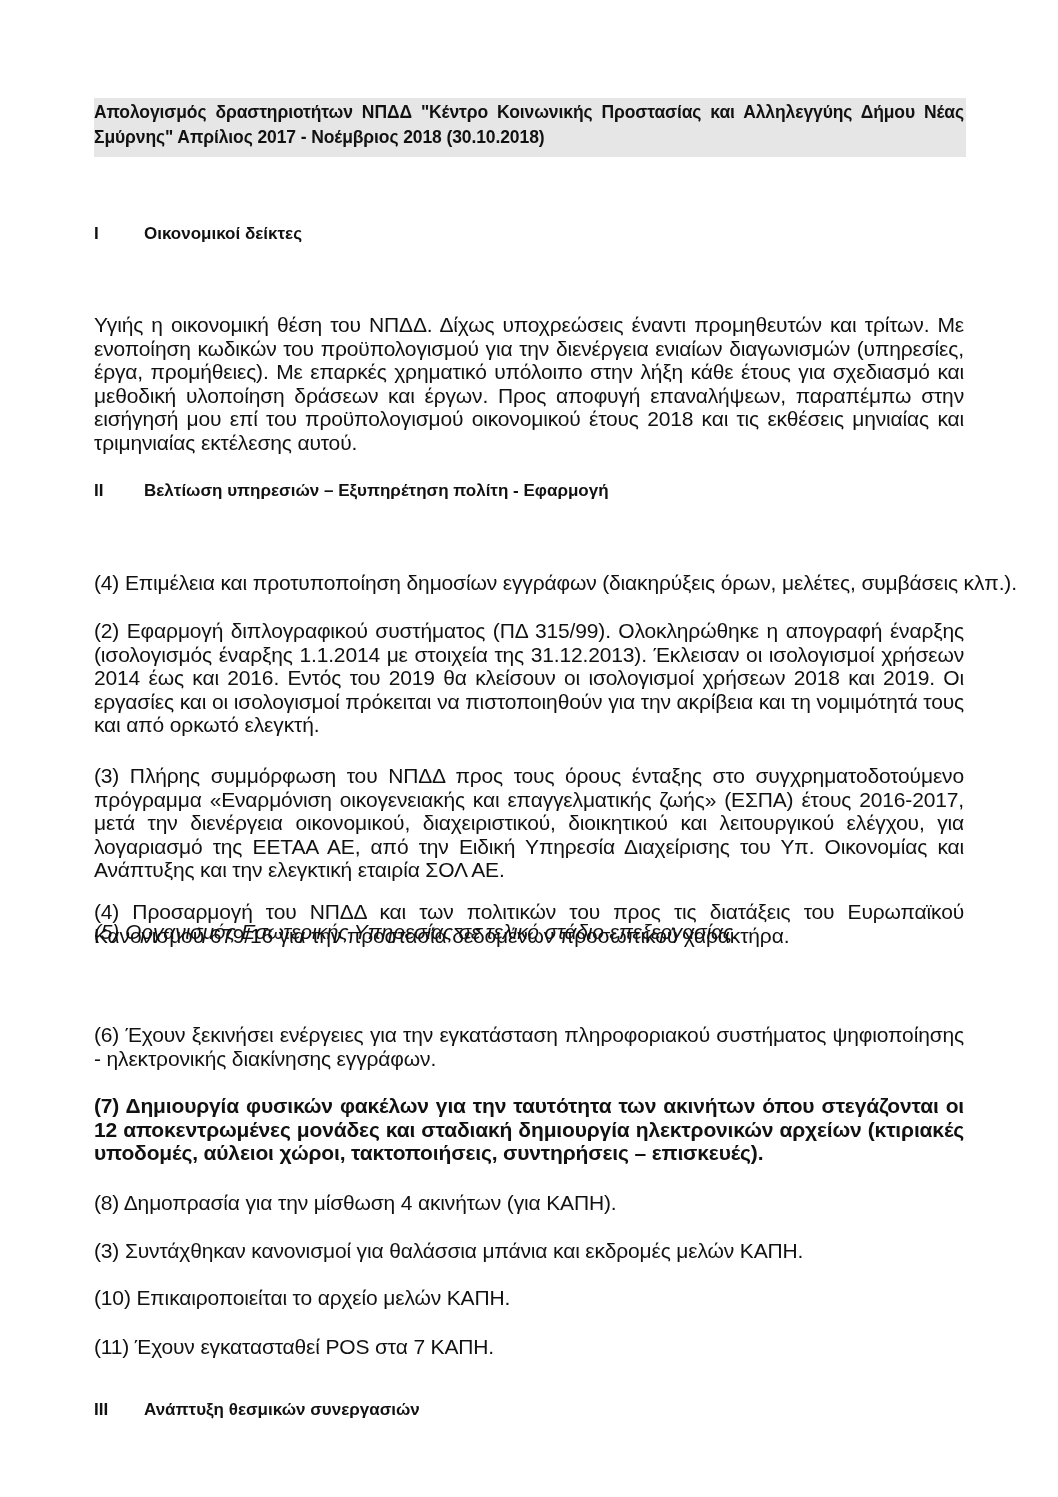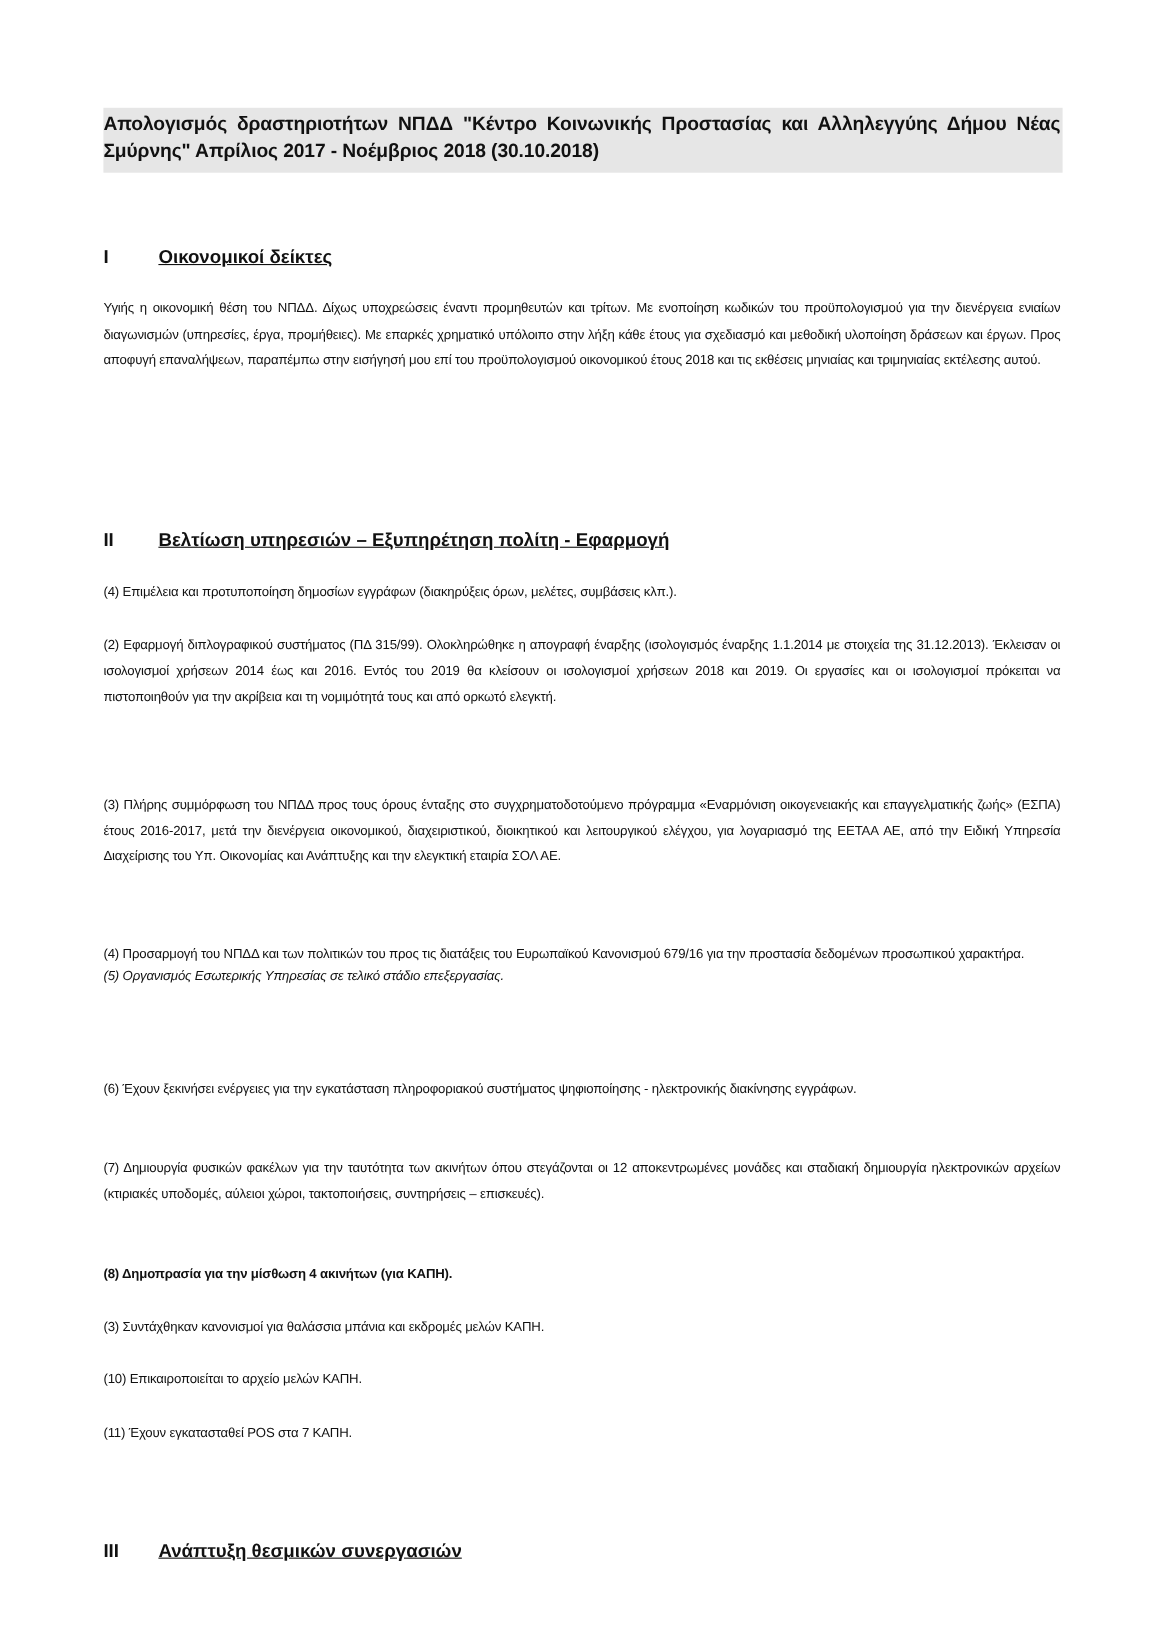--- a/index.html
+++ b/index.html
@@ -40,34 +40,34 @@
       text-align: justify;
       letter-spacing: -0.1px;
     }
     .heading {
       position: absolute;
       left: 0;
       font-weight: bold;
       font-size: 17px;
       line-height: 22px;
       white-space: nowrap;
-      text-decoration: underline;
     }
     .heading .num {
       display: inline-block;
       width: 50px;
     }
     .para {
       position: absolute;
       left: 0;
       width: 870px;
-      font-size: 12px;
+      font-size: 21px;
       line-height: 23.5px;
       text-align: justify;
       letter-spacing: -0.15px;
+      margin-top: 44px;
     }
     .para.single {
       text-align: left;
       white-space: nowrap;
     }
   </style>
 </head>
 <body>
 
 <div class="page">
@@ -82,22 +82,22 @@
 
   <div class="heading" style="top:480px;">
     <span class="num">II</span><span>Βελτίωση υπηρεσιών – Εξυπηρέτηση πολίτη - Εφαρμογή</span>
   </div>
   <div class="para single" style="top:527px;">(4) Επιμέλεια και προτυποποίηση δημοσίων εγγράφων (διακηρύξεις όρων, μελέτες, συμβάσεις κλπ.).</div>
   <div class="para" style="top:575px;">(2) Εφαρμογή διπλογραφικού συστήματος (ΠΔ 315/99). Ολοκληρώθηκε η απογραφή έναρξης (ισολογισμός έναρξης 1.1.2014 με στοιχεία της 31.12.2013). Έκλεισαν οι ισολογισμοί χρήσεων 2014 έως και 2016. Εντός του 2019 θα κλείσουν οι ισολογισμοί χρήσεων 2018 και 2019. Οι εργασίες και οι ισολογισμοί πρόκειται να πιστοποιηθούν για την ακρίβεια και τη νομιμότητά τους και από ορκωτό ελεγκτή.</div>
   <div class="para" style="top:720px;">(3) Πλήρης συμμόρφωση του ΝΠΔΔ προς τους όρους ένταξης στο συγχρηματοδοτούμενο πρόγραμμα «Εναρμόνιση οικογενειακής και επαγγελματικής ζωής» (ΕΣΠΑ) έτους 2016-2017, μετά την διενέργεια οικονομικού, διαχειριστικού, διοικητικού και λειτουργικού ελέγχου, για λογαριασμό της ΕΕΤΑΑ ΑΕ, από την Ειδική Υπηρεσία Διαχείρισης του Υπ. Οικονομίας και Ανάπτυξης και την ελεγκτική εταιρία ΣΟΛ ΑΕ.</div>
   <div class="para" style="top:856px;">(4) Προσαρμογή του ΝΠΔΔ και των πολιτικών του προς τις διατάξεις του Ευρωπαϊκού Κανονισμού 679/16 για την προστασία δεδομένων προσωπικού χαρακτήρα.</div>
   <div class="para single" style="top:876px;font-style:italic;">(5) Οργανισμός Εσωτερικής Υπηρεσίας σε τελικό στάδιο επεξεργασίας.</div>
   <div class="para" style="top:979px;">(6) Έχουν ξεκινήσει ενέργειες για την εγκατάσταση πληροφοριακού συστήματος ψηφιοποίησης - ηλεκτρονικής διακίνησης εγγράφων.</div>
-  <div class="para" style="top:1050px;">(7) Δημιουργία φυσικών φακέλων για την ταυτότητα των ακινήτων όπου στεγάζονται οι 12 αποκεντρωμένες μονάδες και σταδιακή δημιουργία ηλεκτρονικών αρχείων (κτιριακές υποδομές, αύλειοι χώροι, τακτοποιήσεις, συντηρήσεις – επισκευές).</div>
-  <div class="para single" style="top:1147px;font-weight:bold;">(8) Δημοπρασία για την μίσθωση 4 ακινήτων (για ΚΑΠΗ).</div>
+  <div class="para" style="top:1050px;font-weight:bold;">(7) Δημιουργία φυσικών φακέλων για την ταυτότητα των ακινήτων όπου στεγάζονται οι 12 αποκεντρωμένες μονάδες και σταδιακή δημιουργία ηλεκτρονικών αρχείων (κτιριακές υποδομές, αύλειοι χώροι, τακτοποιήσεις, συντηρήσεις – επισκευές).</div>
+  <div class="para single" style="top:1147px;">(8) Δημοπρασία για την μίσθωση 4 ακινήτων (για ΚΑΠΗ).</div>
   <div class="para single" style="top:1195px;">(3) Συντάχθηκαν κανονισμοί για θαλάσσια μπάνια και εκδρομές μελών ΚΑΠΗ.</div>
   <div class="para single" style="top:1242px;">(10) Επικαιροποιείται το αρχείο μελών ΚΑΠΗ.</div>
   <div class="para single" style="top:1291px;">(11) Έχουν εγκατασταθεί POS στα 7 ΚΑΠΗ.</div>
 
   <div class="heading" style="top:1384px;margin-top:15px;">
     <span class="num">III</span><span>Ανάπτυξη θεσμικών συνεργασιών</span>
   </div>
 
 </div>
 

